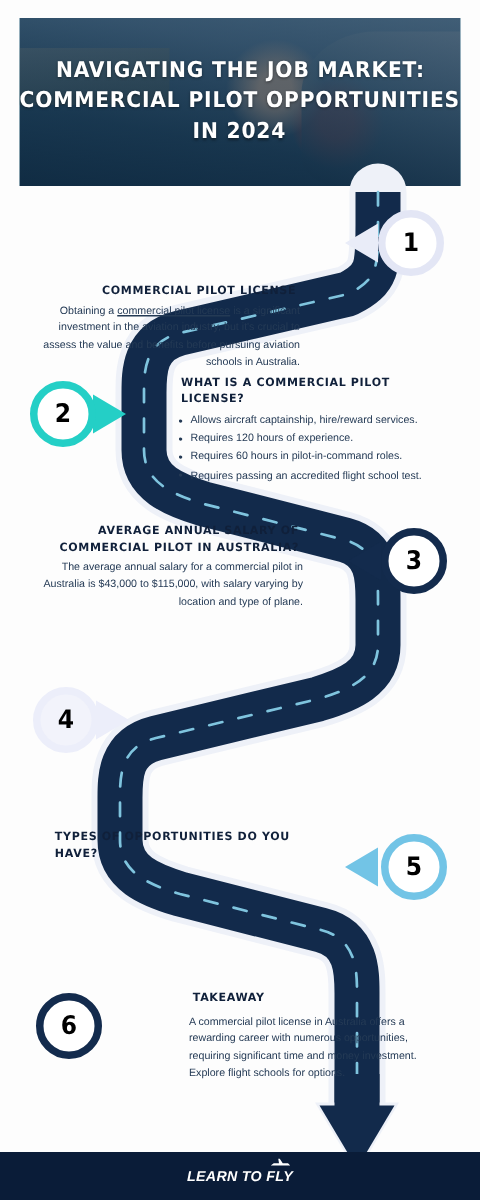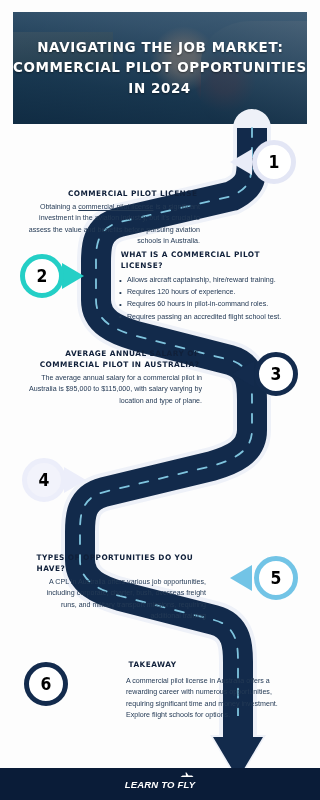--- a/index.html
+++ b/index.html
@@ -347,36 +347,35 @@
   </div>
 
   <div class="step-text align-right" id="txt1">
     <div class="step-title">COMMERCIAL PILOT LICENSE</div>
     <div class="step-body"><span>Obtaining a </span><span class="lnk">commercial pilot license</span><span> is a significant investment in the aviation industry, but it's crucial to assess the value and benefits before pursuing aviation schools in Australia.</span></div>
   </div>
 
   <div class="step-text align-left" id="txt2">
     <div class="step-title">WHAT IS A COMMERCIAL PILOT LICENSE?</div>
     <ul class="bullets">
-      <li>Allows aircraft captainship, hire/reward training.</li>
+      <li>Allows aircraft captainship, hire/reward services.</li>
       <li>Requires 120 hours of experience.</li>
       <li>Requires 60 hours in pilot-in-command roles.</li>
       <li>Requires passing an accredited flight school test.</li>
     </ul>
   </div>
 
   <div class="step-text align-right" id="txt3">
     <div class="step-title">AVERAGE ANNUAL SALARY OF COMMERCIAL PILOT IN AUSTRALIA?</div>
-    <div class="step-body">The average annual salary for a commercial pilot in Australia is $95,000 to $115,000, with salary varying by location and type of plane.</div>
+    <div class="step-body">The average annual salary for a commercial pilot in Australia is $43,000 to $115,000, with salary varying by location and type of plane.</div>
   </div>
 
 
   <div class="step-text align-right" id="txt5">
     <div class="step-title align-left">TYPES OF OPPORTUNITIES DO YOU HAVE?</div>
-    <div class="step-body">A CPL in Australia offers various job opportunities, including corporate, charter, bush, overseas freight runs, and military transport missions, requiring additional training</div>
   </div>
 
   <div class="step-text align-left" id="txt6">
     <div class="step-title" style="margin-bottom:6px;">TAKEAWAY</div>
     <div class="step-body">A commercial pilot license in Australia offers a rewarding career with numerous opportunities, requiring significant time and money investment. Explore flight schools for options.</div>
   </div>
 
   <div class="footer">
     <div class="logo">
       <svg class="logo-plane" viewBox="0 0 28 14">

